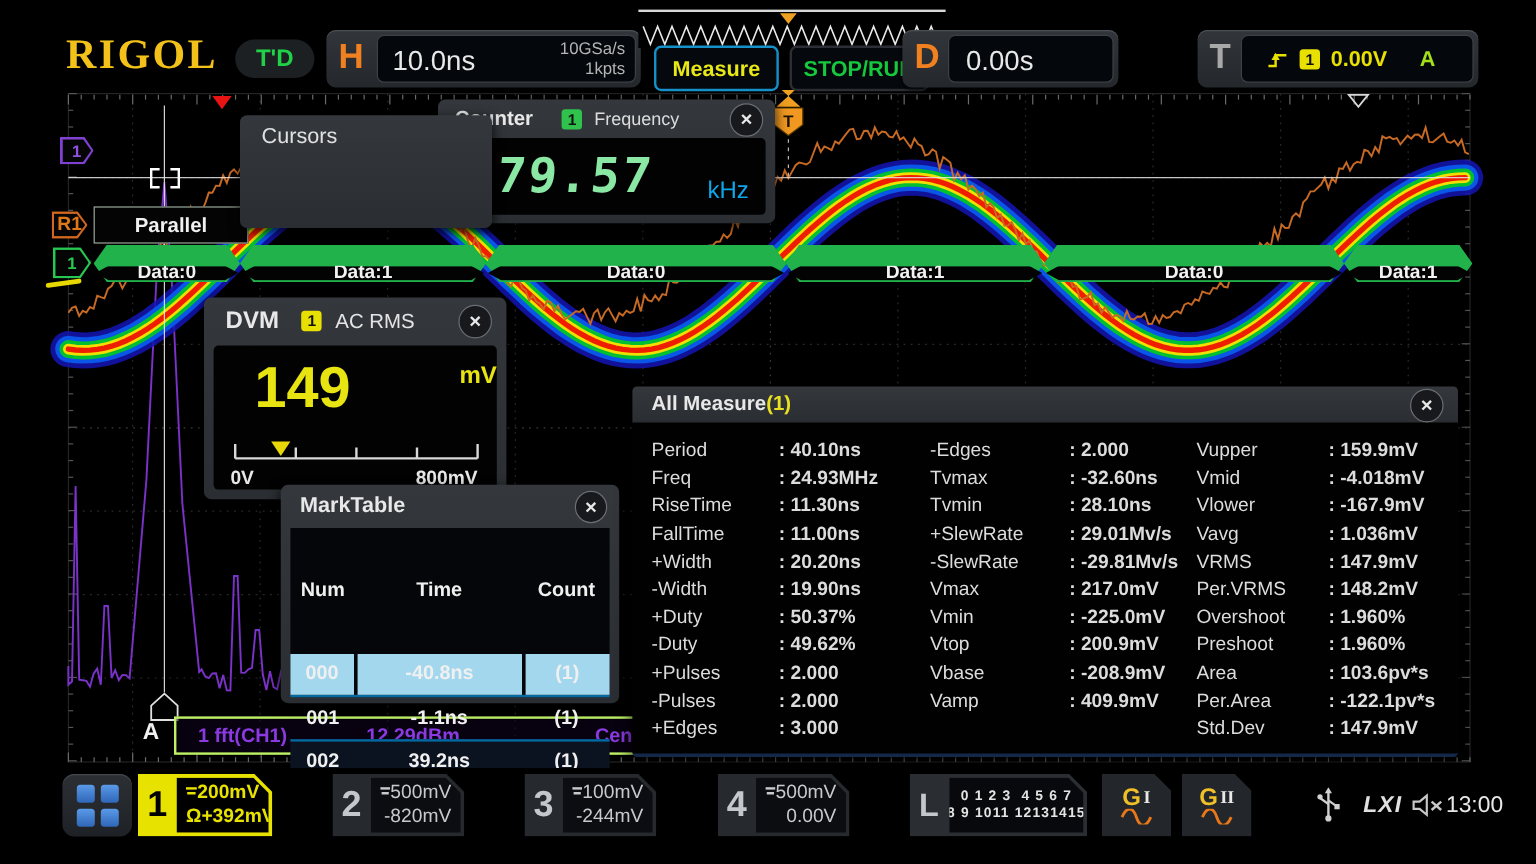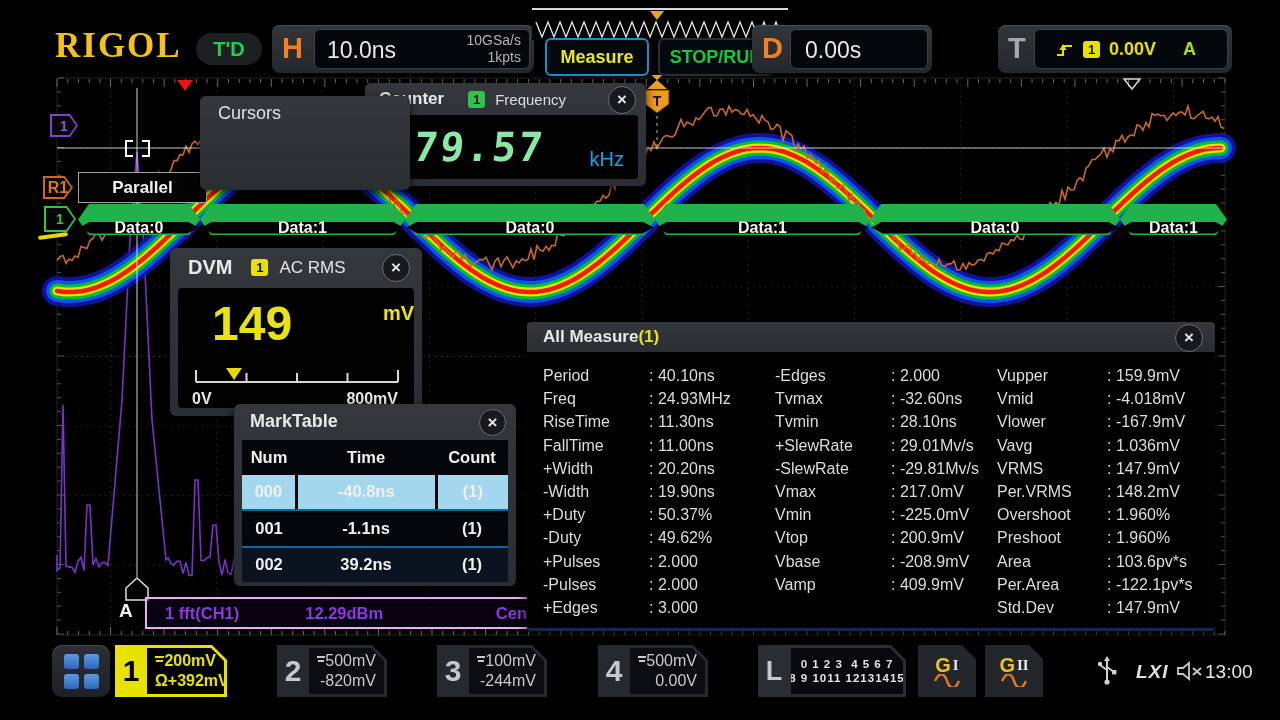--- a/index.html
+++ b/index.html
@@ -99,41 +99,41 @@
   #dvm-scale{position:absolute;left:0;bottom:22px;}
   #dvm-min{position:absolute;left:14px;bottom:0px;color:#e8e8e8;font-size:16px;font-weight:bold;}
   #dvm-max{position:absolute;right:16px;bottom:0px;color:#e8e8e8;font-size:16px;font-weight:bold;}
 
   #marktable{left:234px;top:404px;width:282px;height:182px;z-index:8;}
   #marktable .ptitle{position:absolute;left:16px;top:7px;font-size:18px;}
   #marktable .xbtn{right:10px;top:5px;width:25px;height:25px;}
   #mt-table{position:absolute;left:8px;right:8px;top:36px;bottom:8px;background:#04060a;}
   .mt-row{display:flex;height:34.5px;align-items:center;color:#f0f0f0;font-weight:bold;font-size:16.5px;
         border-top:2px solid #0369a1;}
-  .mt-row:first-child{border-top:none;}
+  .mt-row:first-child{border-top:none;margin-top:35px;}
   .mt-cell{text-align:center;}
   .mt-c0{width:54px;} .mt-c1{width:140px;} .mt-c2{width:72px;}
   .mt-row.sel .mt-cell{background:#a2d7ee;height:100%;display:flex;align-items:center;justify-content:center;}
   .mt-row.sel{gap:3px;background:#04060a;}
   .mt-row.alt{background:#0c1320;}
 
   #all-measure{left:527px;top:322px;width:688px;height:306px;z-index:9;border-radius:4px;
         box-shadow:0 3px 12px rgba(0,0,0,.8);background:#010101;border-bottom:3px solid #14284a;}
   #am-title{position:absolute;left:0;top:0;right:0;height:30px;background:linear-gradient(#34383d,#2a2e32);
         border-radius:4px 4px 0 0;display:flex;align-items:center;padding-left:16px;}
   #am-title .suffix{color:#e8e020;font-weight:bold;font-size:17px;}
   #all-measure .xbtn{right:12px;top:2px;}
   #am-body{position:absolute;left:0;top:30px;right:0;bottom:0;display:flex;padding:12px 0 0 16px;}
   .m-col{display:flex;flex-direction:column;}
   .m-col0{width:232px;} .m-col1{width:222px;} .m-col2{width:218px;}
   .m-row{display:flex;line-height:23.2px;font-size:16px;color:#dcdcdc;}
   .m-col0 .m-label{width:106px;} .m-col1 .m-label{width:116px;} .m-col2 .m-label{width:110px;}
-  .m-value{white-space:pre;}
-
-  #fft-box{left:145px;top:597px;width:382px;height:28px;border:2px solid #f0abfc;background:rgba(14,2,28,.55);
+  .m-value{white-space:pre;font-weight:bold;}
+
+  #fft-box{left:145px;top:597px;width:382px;height:28px;border:2px solid #bef264;background:rgba(14,2,28,.55);
         z-index:4;display:flex;align-items:center;color:#8a3ae0;font-size:16.5px;font-weight:bold;}
   #fft-ch{margin-left:18px;} #fft-val{margin-left:66px;} #fft-right{margin-left:auto;margin-right:2px;}
   #fft-a{left:119px;top:600px;color:#f0f0f0;font-size:19px;font-weight:bold;z-index:4;}
 
   
   #bottom-bar{left:0;top:640px;width:1280px;height:80px;background:#000;z-index:30;}
   #menu-btn{position:absolute;left:52px;top:5px;width:58px;height:52px;background:linear-gradient(#2c3034,#1e2226);
         border-radius:10px;display:grid;grid-template-columns:15px 15px;grid-template-rows:15px 15px;gap:5px;
         align-content:center;justify-content:center;box-shadow:inset 0 1px 0 #43474c;}
   #menu-btn i{background:linear-gradient(#5a9ae8,#2f66b8);border-radius:3px;}

